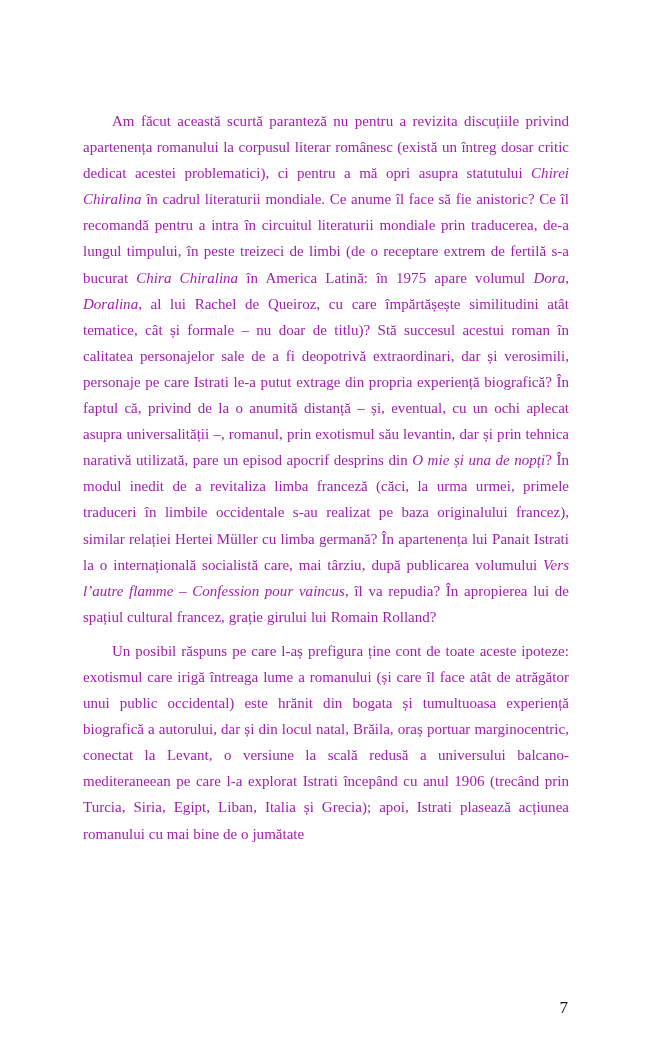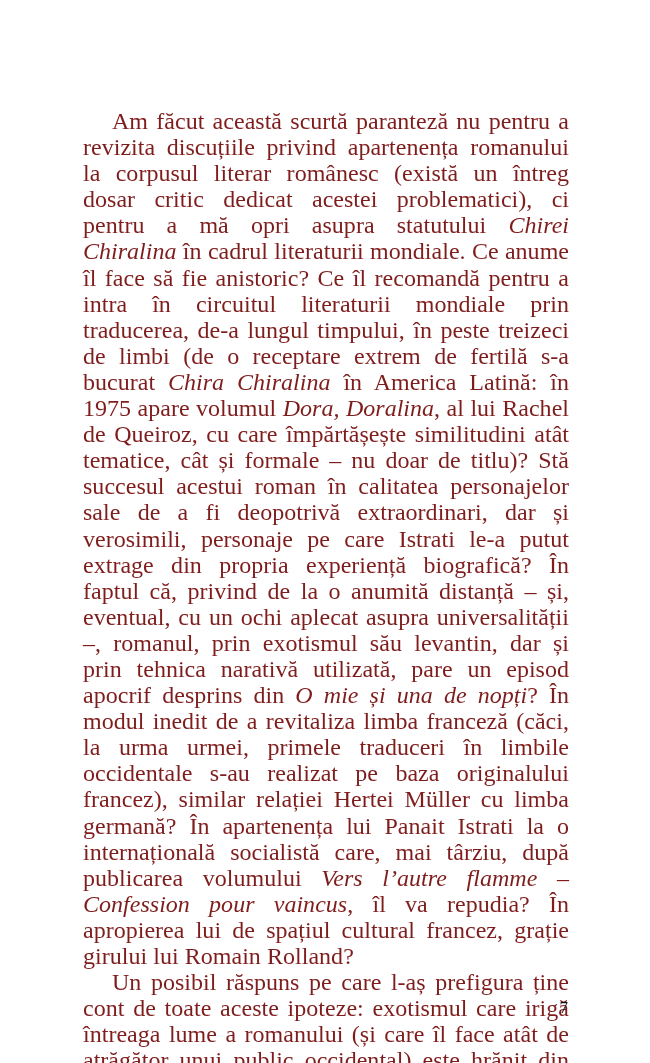--- a/index.html
+++ b/index.html
@@ -26,34 +26,34 @@
 
   .text-block {
     position: absolute;
     left: 83px;
     top: 108px;
     width: 486px;
   }
 
   .para {
     margin: 0;
-    font-size: 24px;
+    font-size: 15px;
     line-height: 26.1px;
     text-align: justify;
     text-justify: inter-word;
     text-indent: 29px;
     hyphens: manual;
     -webkit-hyphens: manual;
     letter-spacing: 0.02px;
     word-spacing: 0.1px;
-    color: #7f1d1d;
+    color: #a21caf;
   }
 
   .para + .para {
-    margin-top: 0;
+    margin-top: 8px;
   }
 
   .it {
     font-style: italic;
   }
 
   .folio {
     position: absolute;
     left: 0;
     top: 998px;

